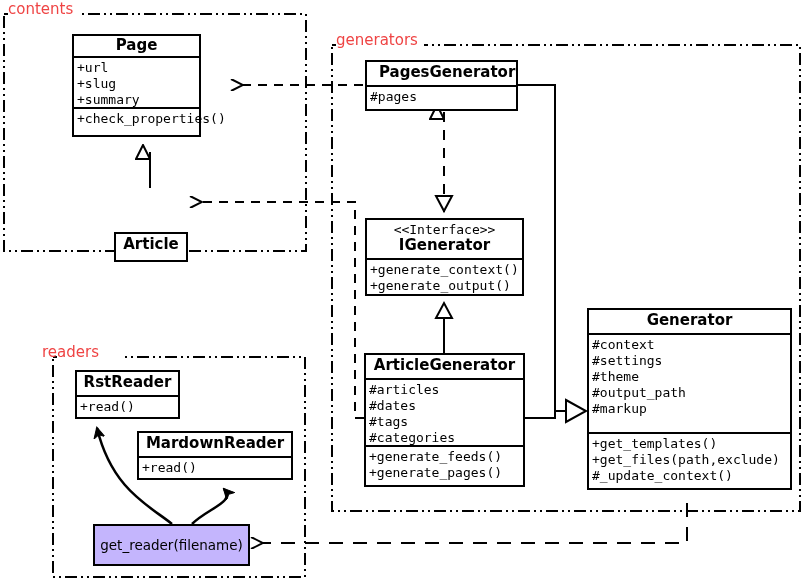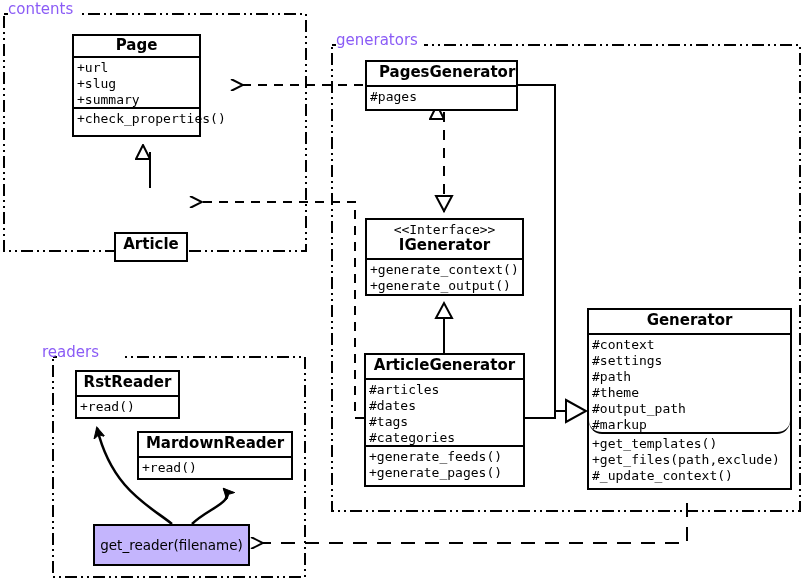--- a/index.html
+++ b/index.html
@@ -20,21 +20,21 @@
     left: 0;
     top: 0;
     width: 803px;
     height: 579px;
     pointer-events: none;
   }
   .pkg-label {
     position: absolute;
     font-family: "DejaVu Sans", sans-serif;
     font-size: 15px;
-    color: #8b5cf6;
+    color: #ef4444;
     white-space: nowrap;
     line-height: 1;
   }
   .umlbox {
     position: absolute;
     box-sizing: border-box;
     border: 2px solid #000;
     background: #ffffff;
   }
   .umlbox .sect {
@@ -181,24 +181,23 @@
       <div class="member">#categories</div>
     </div>
     <div class="sect">
       <div class="member">+generate_feeds()</div>
       <div class="member">+generate_pages()</div>
     </div>
   </div>
 
   <div class="umlbox" style="left:587px; top:308px; width:205px; height:182px;">
     <div class="sect title" style="padding:3px 4px 4px 4px;">Generator</div>
-    <div class="sect" style="height:99px;border-radius:13px;">
+    <div class="sect" style="height:99px;">
       <div class="member">#context</div>
       <div class="member">#settings</div>
-      <div class="member">#path</div>
       <div class="member">#theme</div>
       <div class="member">#output_path</div>
       <div class="member">#markup</div>
     </div>
     <div class="sect">
       <div class="member">+get_templates()</div>
       <div class="member">+get_files(path,exclude)</div>
       <div class="member">#_update_context()</div>
     </div>
   </div>

